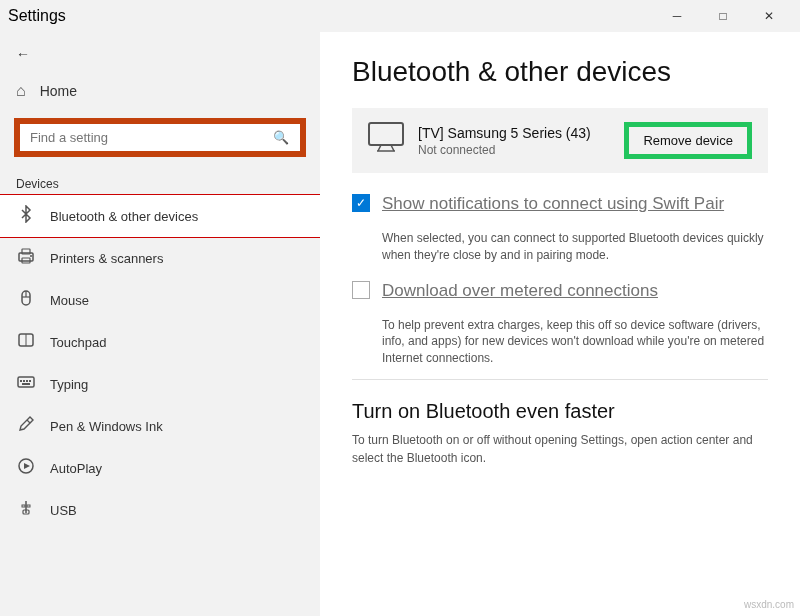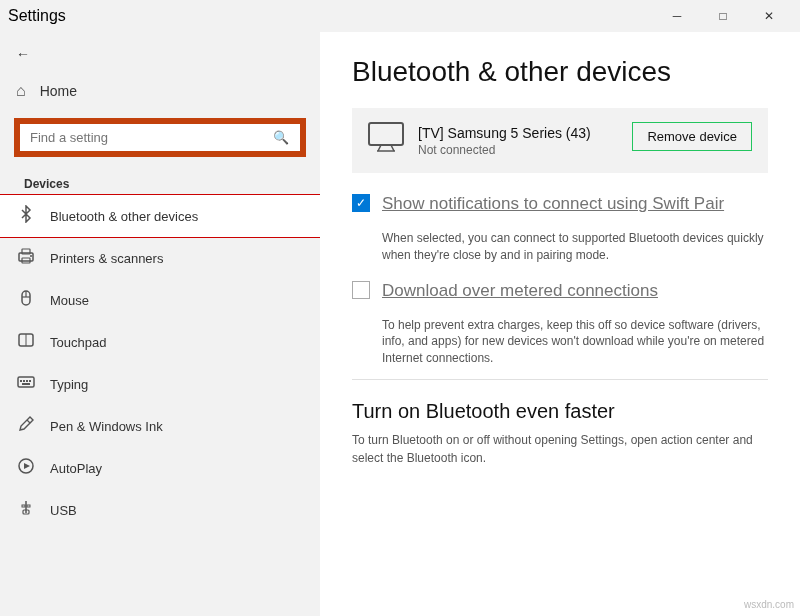--- a/index.html
+++ b/index.html
@@ -101,23 +101,23 @@
       font-size: 13px;
       color: #555;
       flex: 1;
       background: transparent;
     }
     .sidebar-search-icon {
       font-size: 13px;
       color: #888;
     }
     .sidebar-section-header {
-      padding: 12px 16px 4px 24px;
-      font-size: 12px;
-      font-weight: 700;
+      padding: 12px 16px 4px 16px;
+      font-size: 12px;
+      font-weight: 400;
       color: #333;
       text-transform: none;
     }
     .sidebar-item {
       display: flex;
       align-items: center;
       padding: 10px 16px;
       cursor: pointer;
       gap: 14px;
       position: relative;
@@ -174,21 +174,21 @@
       font-size: 14px;
       color: #111;
       font-weight: 400;
     }
     .device-status {
       font-size: 12px;
       color: #666;
       margin-top: 2px;
     }
     .remove-btn {
-      border: 1px solid #22c55e;
+      border: 5px solid #22c55e;
       background: #f2f2f2;
       padding: 6px 14px;
       font-size: 13px;
       cursor: pointer;
       color: #111;
       white-space: nowrap;
     }
 
     
     .option-row {

